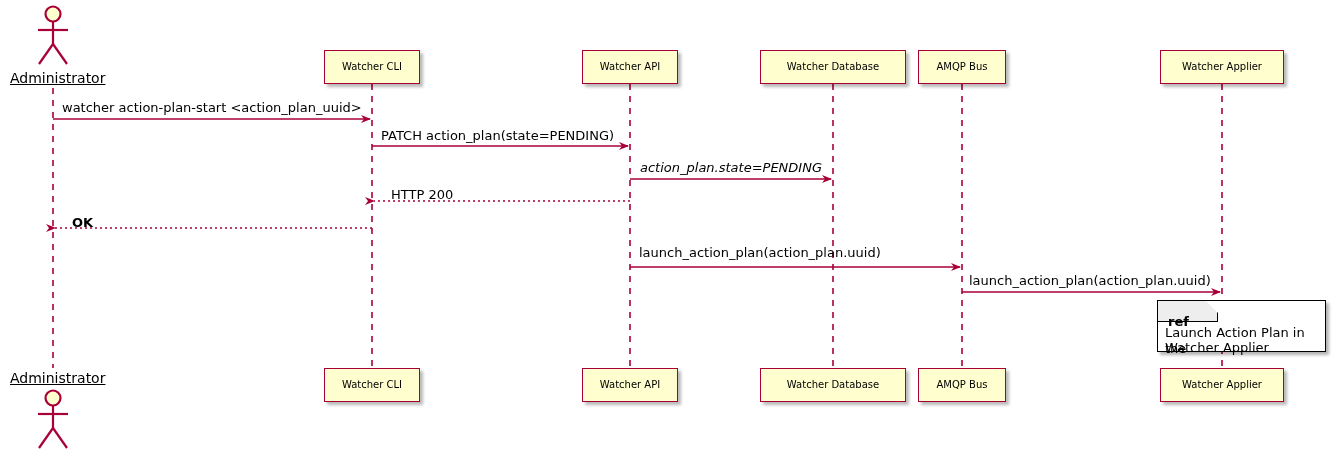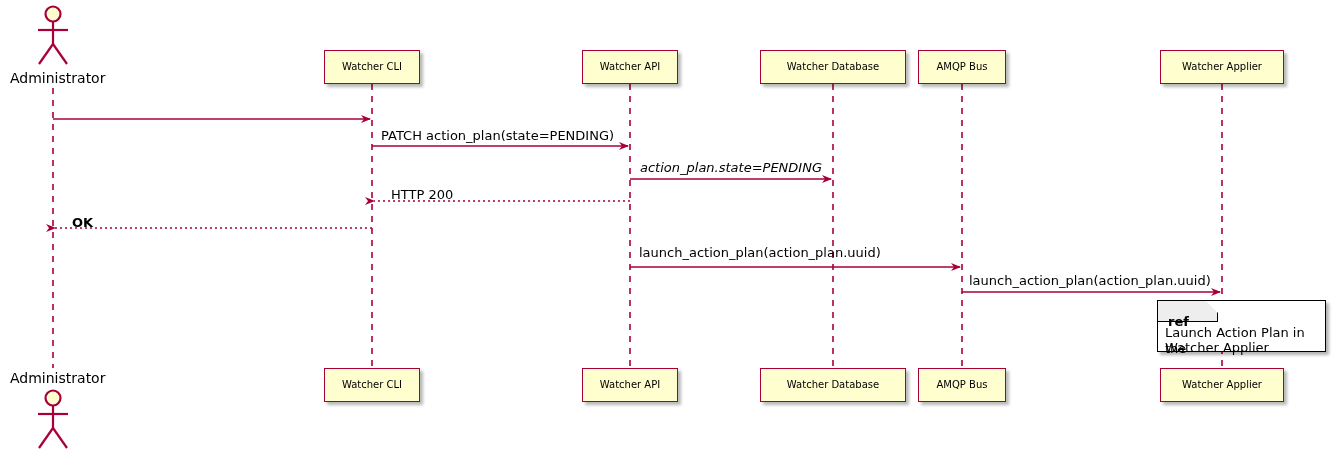--- a/index.html
+++ b/index.html
@@ -38,20 +38,21 @@
     color: #000000;
     white-space: nowrap;
     line-height: 1;
   }
   .actor-label {
     position: absolute;
     font-size: 14px;
     color: #000000;
     white-space: nowrap;
     line-height: 1;
+    text-decoration: underline;
   }
   .msg-label {
     position: absolute;
     font-size: 13px;
     color: #000000;
     white-space: nowrap;
     line-height: 1;
   }
   
   .ref-box {
@@ -153,20 +154,21 @@
   <div class="pbox" style="left:324px; top:368px; width:96px; height:34px;">Watcher CLI</div>
 
   <div class="pbox" style="left:582px; top:368px; width:96px; height:34px;">Watcher API</div>
 
   <div class="pbox" style="left:760px; top:368px; width:146px; height:34px;">Watcher Database</div>
 
   <div class="pbox" style="left:918px; top:368px; width:88px; height:34px;">AMQP Bus</div>
 
   <div class="pbox" style="left:1160px; top:368px; width:124px; height:34px;">Watcher Applier</div>
 
+  <div class="msg-label" style="left:62px; top:101px;">watcher action-plan-start &lt;action_plan_uuid&gt;</div>
 
   <div class="msg-label" style="left:381px; top:129px;">PATCH action_plan(state=PENDING)</div>
 
   <div class="msg-label" style="left:640px; top:161px;font-style:italic;">action_plan.state=PENDING</div>
 
   <div class="msg-label" style="left:391px; top:188px;">HTTP 200</div>
 
   <div class="msg-label" style="left:72px; top:216px;font-weight:bold;">OK</div>
 
   <div class="msg-label" style="left:639px; top:246px;">launch_action_plan(action_plan.uuid)</div>

